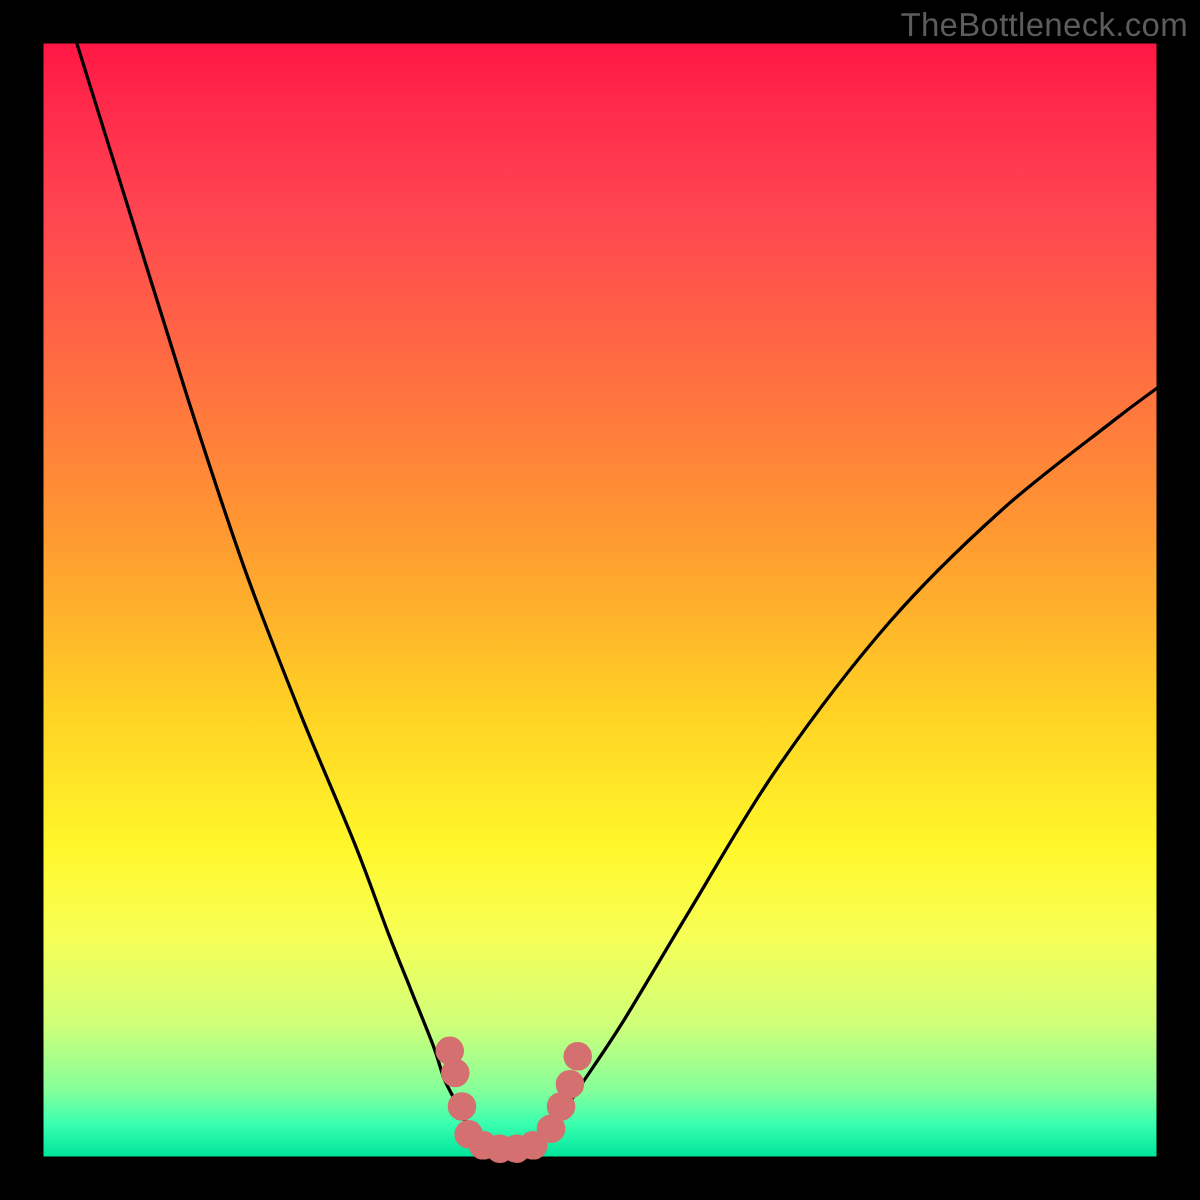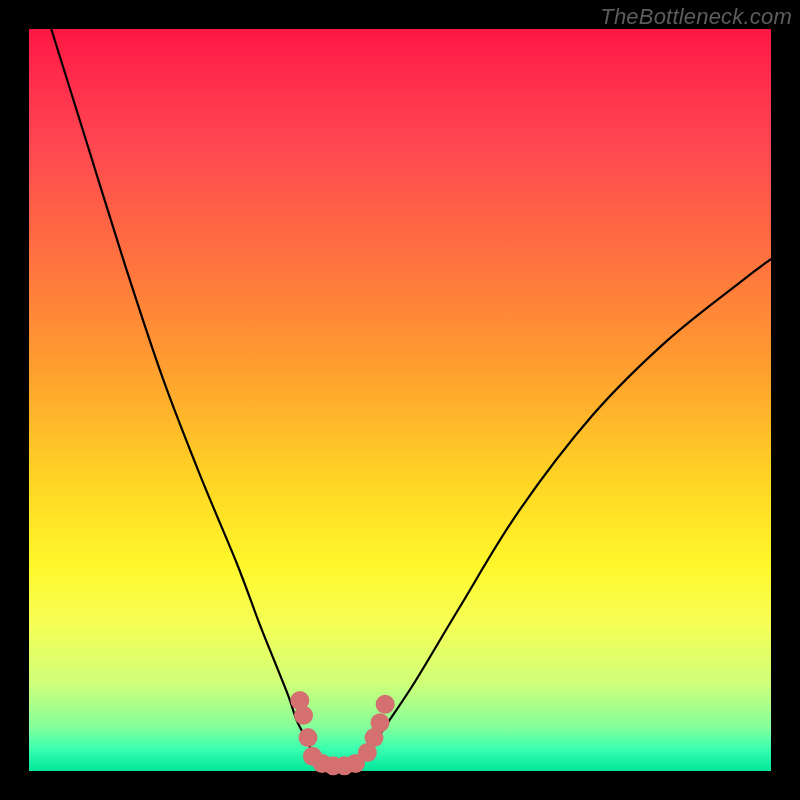--- a/index.html
+++ b/index.html
@@ -11,21 +11,20 @@
     background: #000;
     font-family: Arial, Helvetica, sans-serif;
   }
   .frame {
     position: absolute;
     left: 0;
     top: 0;
     width: 800px;
     height: 623px;
     background: #000;
-    font-style: italic;
   }
   .plot {
     position: absolute;
     left: 29px;
     top: 29px;
     width: 742px;
     height: 742px;
     
     background: linear-gradient(
       to bottom,

